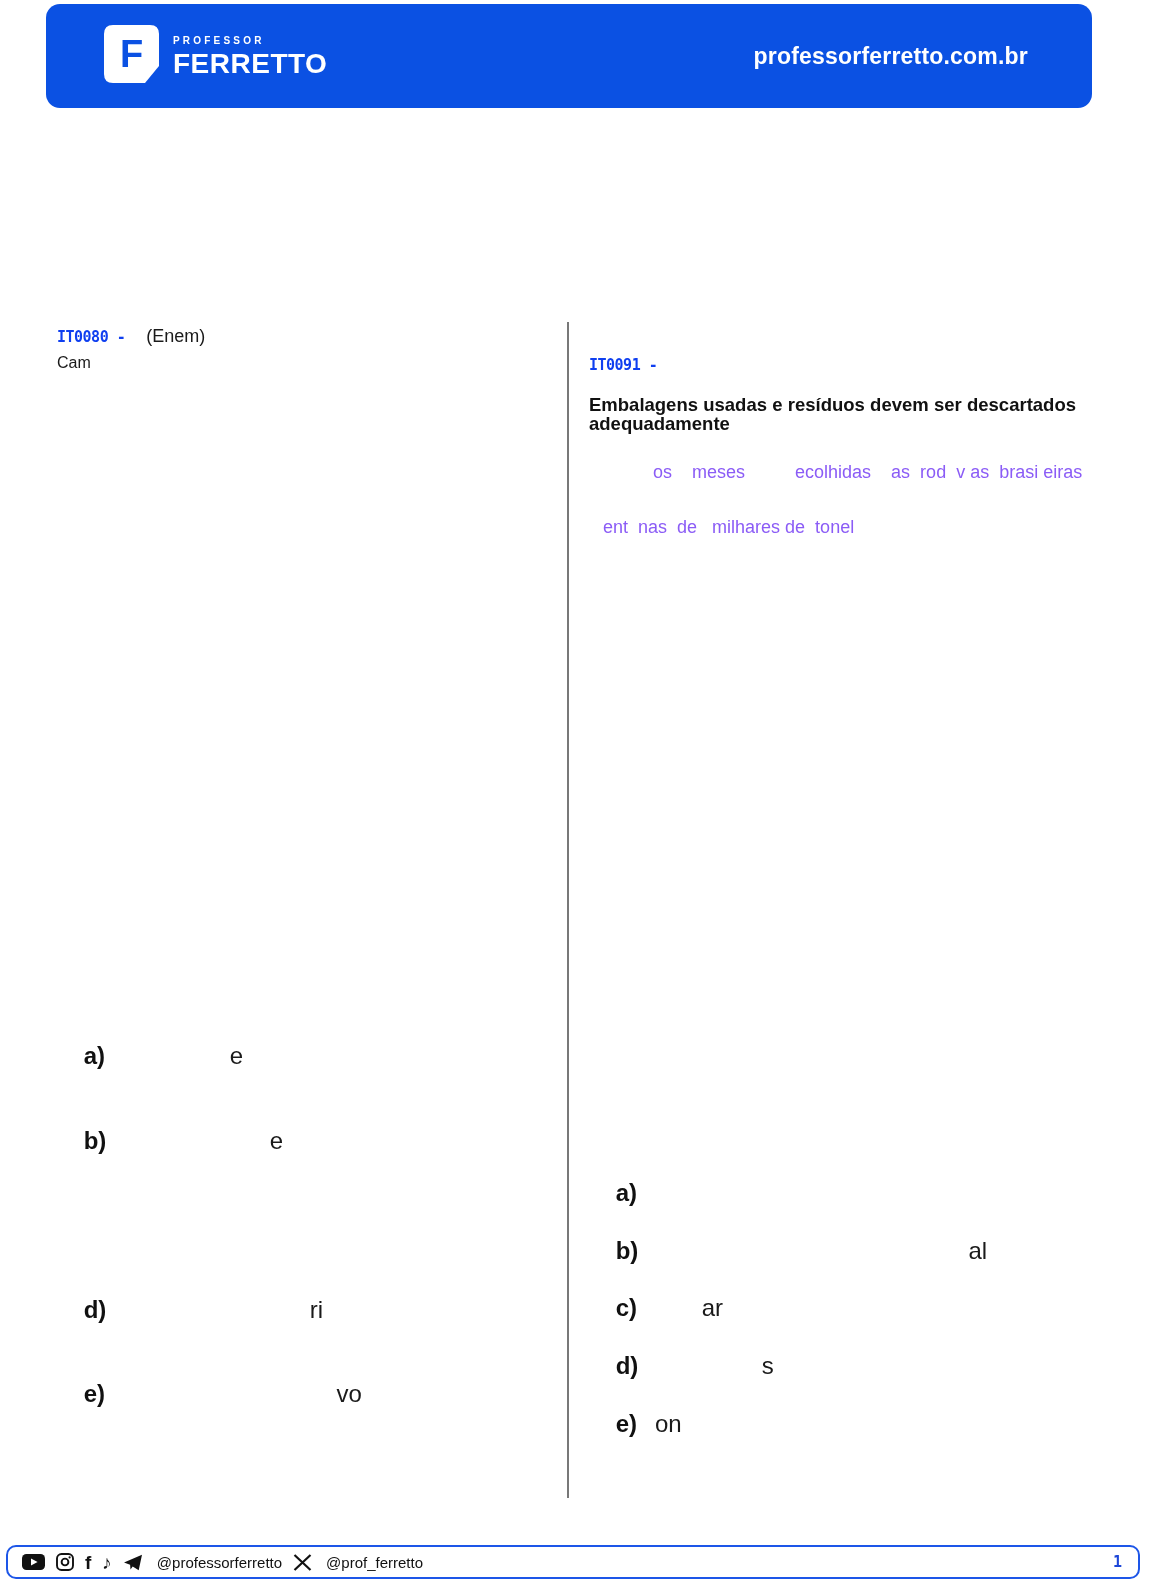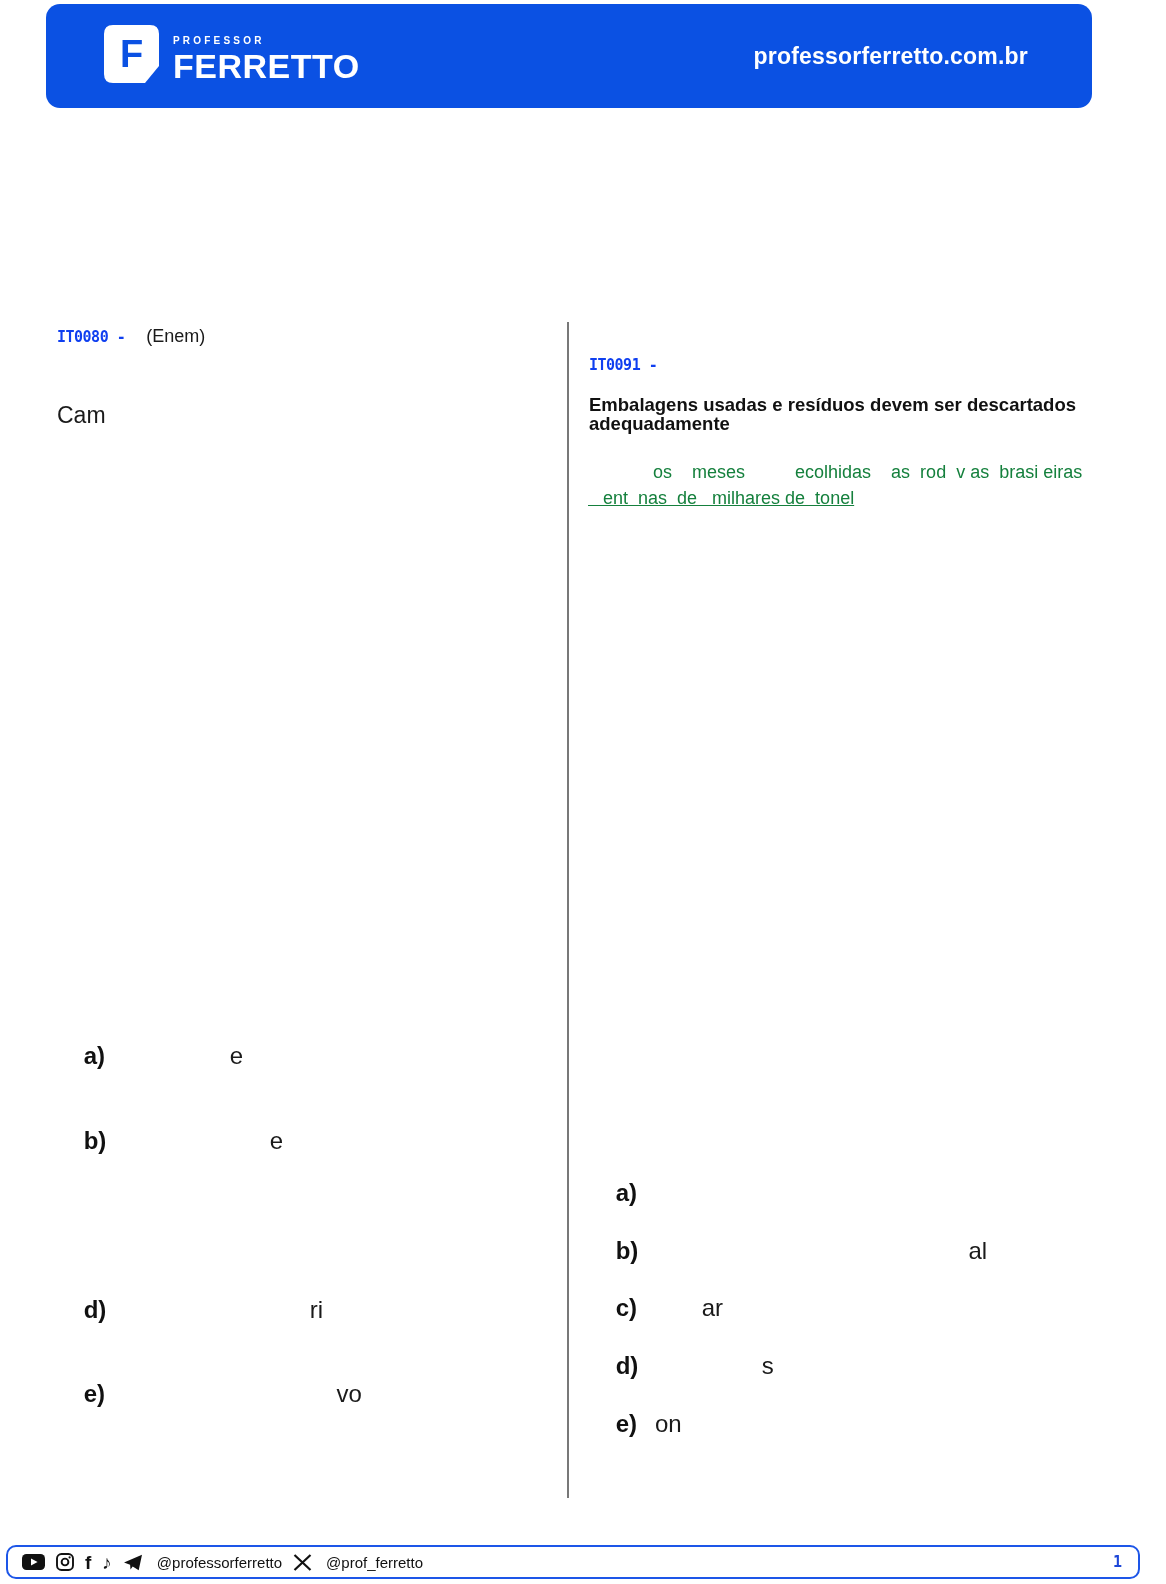--- a/index.html
+++ b/index.html
@@ -16,40 +16,40 @@
   .logo-group { position:absolute; left:58px; top:21px; display:flex; align-items:flex-start; }
   .logo-mark { position:relative; width:55px; height:60px; }
   .logo-mark svg { display:block; }
   .logo-f {
     position:absolute; left:0; top:0; width:55px; height:58px;
     display:flex; align-items:center; justify-content:center;
     color:#0b51e3; font-weight:800; font-size:38px; line-height:1;
   }
   .brand-text { margin-left:14px; padding-top:11px; color:#ffffff; }
   .brand-small { font-size:10px; font-weight:700; letter-spacing:3.2px; line-height:1; }
-  .brand-name  { font-size:34px; font-weight:800; letter-spacing:0.5px; line-height:1.05; margin-top:3px; }
+  .brand-name  { font-size:28px; font-weight:800; letter-spacing:0.5px; line-height:1.05; margin-top:3px; }
   .website {
     position:absolute; right:64px; top:50%; transform:translateY(-50%);
     color:#ffffff; font-weight:700; font-size:23px; letter-spacing:0.2px;
   }
 
   
   .divider { position:absolute; left:567px; top:322px; width:2px; height:1176px; background:#787878; }
 
   
   .abs { position:absolute; }
   .q-code {
     font-family:"DejaVu Sans Mono", monospace; font-weight:700;
     font-size:15px; color:#0f3ff0; letter-spacing:-0.5px;
   }
   .q-source { font-size:18px; color:#1a1a1a; margin-left:21px; }
-  .q-text  { font-size:23px; color:#1a1a1a;margin-top:48px; }
+  .q-text  { font-size:16px; color:#1a1a1a; }
   .q-bold  { font-size:18.5px; font-weight:700; color:#111111; line-height:27px;text-align:center; }
   .justify-line { width:487px; text-align:justify; text-align-last:justify;margin-top:8px; }
-  .fragment { font-size:18px; color:#15803d; white-space:pre; }
+  .fragment { font-size:18px; color:#8b5cf6; white-space:pre; }
 
   
   .opt { position:absolute; font-size:24px; color:#1a1a1a; white-space:pre; }
   .opt-label { display:inline-block; width:26px; font-weight:700; color:#111111; }
   .opt-text { white-space:pre; }
 
   
   .footer-bar {
     position:absolute; left:6px; top:1545px; width:1134px; height:34px;
     border:2px solid #1d56e8; border-radius:10px; background:#ffffff;
@@ -105,21 +105,21 @@
   <div class="opt" style="left:57px; top:1352px;">
     <span class="opt-label">e)</span><span class="opt-text">                                  vo</span>
   </div>
 
   <div class="abs" style="left:589px; top:356px;">
     <span class="q-code">IT0091 -</span>
   </div>
   <div class="abs q-bold justify-line" style="left:589px; top:383px;">Embalagens usadas e resíduos devem ser descartados</div>
   <div class="abs q-bold" style="left:589px; top:410px;">adequadamente</div>
   <div class="abs fragment" style="left:588px; top:462px;">             os    meses          ecolhidas    as  rod  v as  brasi eiras</div>
-  <div class="abs fragment" style="left:588px; top:488px;text-decoration:underline;">   ent  nas  de   milhares de  tonel</div>
+  <div class="abs fragment" style="left:588px; top:517px;">   ent  nas  de   milhares de  tonel</div>
 
   <div class="opt" style="left:589px; top:1151px;">
     <span class="opt-label">a)</span><span class="opt-text"></span>
   </div>
   <div class="opt" style="left:589px; top:1209px;">
     <span class="opt-label">b)</span><span class="opt-text">                                                 al</span>
   </div>
   <div class="opt" style="left:589px; top:1266px;">
     <span class="opt-label">c)</span><span class="opt-text">         ar</span>
   </div>

